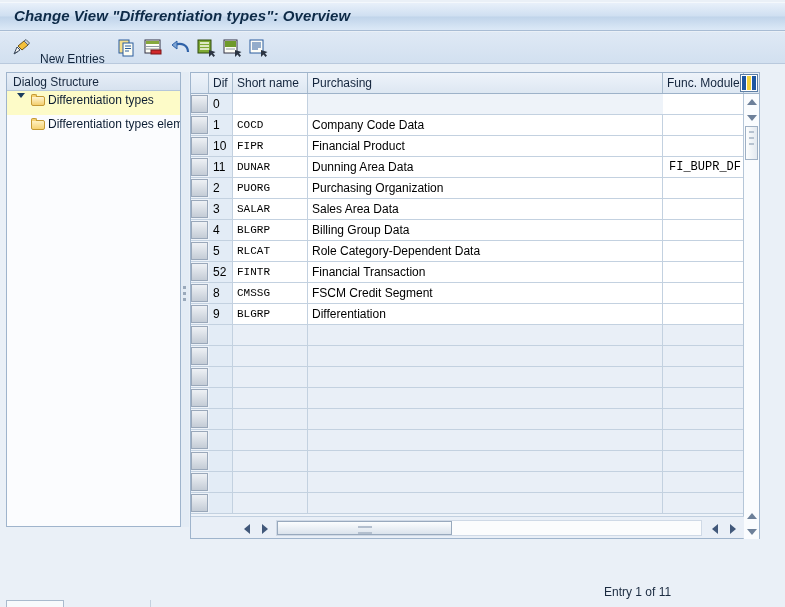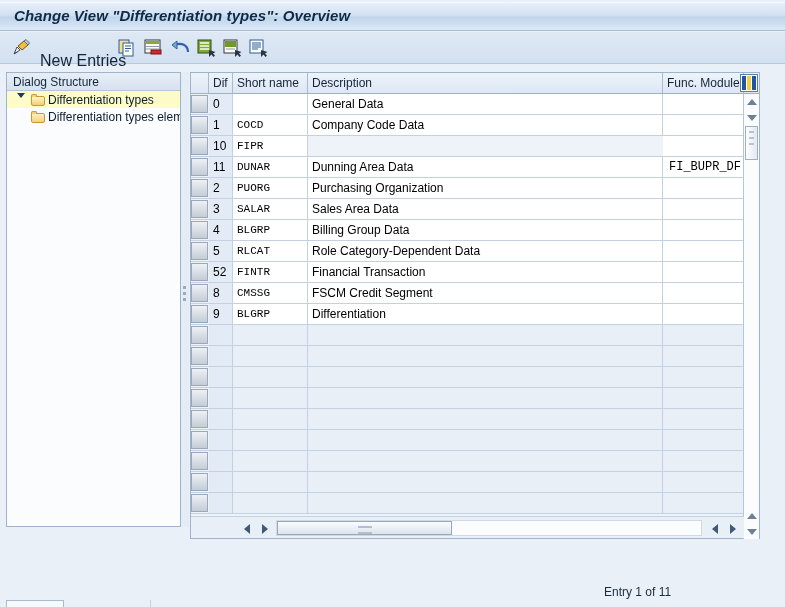--- a/index.html
+++ b/index.html
@@ -26,21 +26,21 @@
   }
 
   
   .toolbar{
     position:absolute;left:0;top:32px;width:785px;height:32px;
     background:linear-gradient(to bottom,#dfe9f5 0%,#d2e0f0 100%);
     border-bottom:1px solid #b9c9dd;box-sizing:border-box;
   }
   .tb-icon{position:absolute;cursor:pointer;}
   .tb-label{
-    position:absolute;left:40px;top:20px;font-size:16px;color:#11243c;
+    position:absolute;left:40px;top:20px;font-size:12px;color:#11243c;
     white-space:nowrap;cursor:pointer;
   }
   .watermark{
     position:absolute;left:252px;top:36px;
     font-family:"Liberation Serif",serif;
     font-size:23px;font-weight:bold;color:#e9bd8e;
     white-space:nowrap;pointer-events:none;letter-spacing:.2px;
   }
   .wm-ring{
     position:absolute;left:243px;top:40px;width:19px;height:19px;
@@ -52,21 +52,21 @@
     position:absolute;left:6px;top:72px;width:175px;height:455px;
     background:#fbfcfe;border:1px solid #9fb4cc;box-sizing:border-box;
     overflow:hidden;
   }
   .tree-head{
     height:18px;line-height:18px;padding-left:6px;
     background:linear-gradient(to bottom,#e7eef7,#d7e2ef);
     border-bottom:1px solid #b5c6da;color:#15263d;font-size:12px;
     box-sizing:border-box;
   }
-  .tnode{position:relative;height:17px;line-height:19px;white-space:nowrap;font-size:12px;padding-left:48px;}
+  .tnode{position:relative;height:24px;line-height:19px;white-space:nowrap;font-size:12px;padding-left:48px;}
   .tnode.sel{background:#fdfbc8;}
   .tw{position:absolute;top:5px;width:9px;height:9px;}
   .tw .tri{
     width:0;height:0;border-left:4.5px solid transparent;border-right:4.5px solid transparent;
     border-top:5px solid #1b3c5e;margin-top:2px;
   }
   .tw .dot{width:3px;height:3px;background:#5b7390;border-radius:50%;margin:3px auto;}
   .folder{position:absolute;top:3px;width:14px;height:12px;}
   .folder i{
     display:block;width:14px;height:10px;margin-top:2px;
@@ -289,48 +289,48 @@
         <span></span>
     </div>
   </div>
 
   <div class="grid-wrap">
 
     <div class="grid-head">
       <div class="hc" style="left:0;width:18px;"></div>
       <div class="hc" style="left:18px;width:24px;">Dif</div>
       <div class="hc" style="left:42px;width:75px;">Short name</div>
-      <div class="hc" style="left:117px;width:355px;">Description</div>
+      <div class="hc" style="left:117px;width:355px;">Purchasing</div>
       <div class="hc" style="left:472px;width:81px;">Func. Module</div>
       <div class="cfg-icon">
         <b style="left:1px;background:#1e56a0;"></b>
         <b style="left:6px;background:#f2d23c;"></b>
         <b style="left:11px;background:#1e56a0;"></b>
       </div>
     </div>
 
     <div class="rows">
         <div class="row filled">
           <span class="rowsel"></span>
           <span class="cell c-dif">0</span>
           <span class="cell c-short"></span>
-          <span class="cell c-desc">General Data</span>
           <span class="cell c-func"></span>
         </div>
         <div class="row filled">
           <span class="rowsel"></span>
           <span class="cell c-dif">1</span>
           <span class="cell c-short">COCD</span>
           <span class="cell c-desc">Company Code Data</span>
           <span class="cell c-func"></span>
         </div>
         <div class="row filled">
           <span class="rowsel"></span>
           <span class="cell c-dif">10</span>
           <span class="cell c-short">FIPR</span>
+          <span class="cell c-desc">Financial Product</span>
           <span class="cell c-func"></span>
         </div>
         <div class="row filled">
           <span class="rowsel"></span>
           <span class="cell c-dif">11</span>
           <span class="cell c-short">DUNAR</span>
           <span class="cell c-desc">Dunning Area Data</span>
           <span class="cell c-func">FI_BUPR_DF</span>
         </div>
         <div class="row filled">

